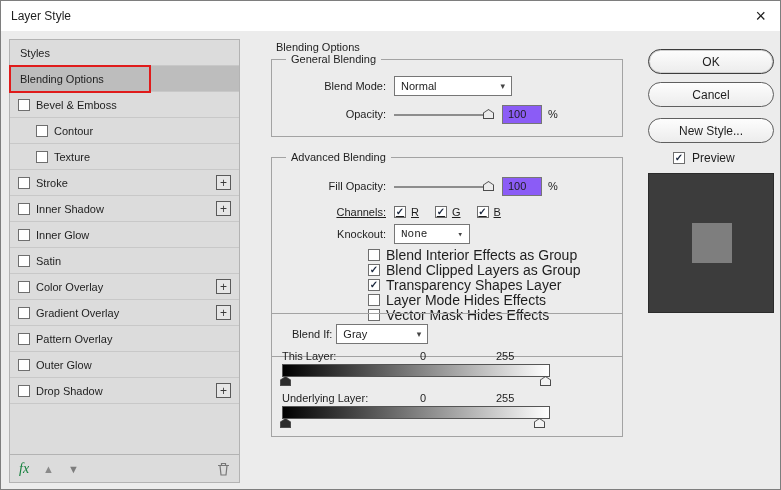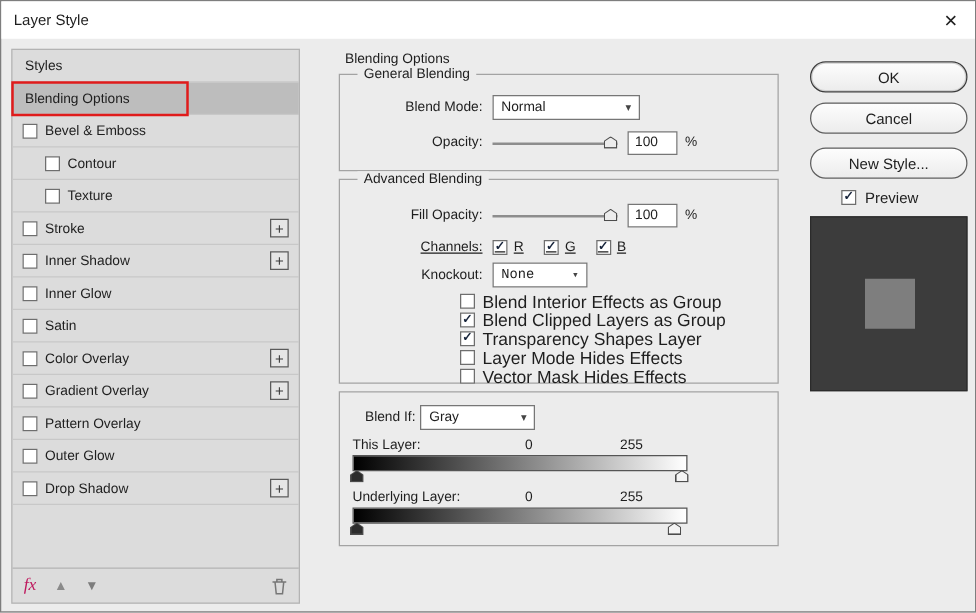--- a/index.html
+++ b/index.html
@@ -14,35 +14,35 @@
   .sb-row.selected{background:#bdbdbd;}
   .sb-row.indent{padding-left:26px;}
   .sb-label{margin-left:6px;}
   .sb-row.noicon .sb-label{margin-left:2px;}
   .cb{width:12px;height:12px;min-width:12px;background:#fff;border:1px solid #6e6e6e;box-sizing:border-box;display:inline-flex;align-items:center;justify-content:center;color:#16233a;font-size:10px;line-height:1;}
   .cb.checked::after{content:"✓";font-weight:bold;}
   .plusbox{margin-left:auto;width:15px;height:15px;border:1px solid #5a5a5a;display:flex;align-items:center;justify-content:center;font-size:12px;color:#3a3a3a;box-sizing:border-box;background:#e6e6e6;}
   .plusbox::before{content:"+";}
   .red-annotation{position:absolute;left:-1px;top:25px;width:142px;height:28px;border:2px solid #e01b1b;box-sizing:border-box;pointer-events:none;z-index:6;}
   .sb-footer{position:absolute;left:0;right:0;bottom:0;height:28px;border-top:1px solid #b3b3b3;display:flex;align-items:center;padding:0 9px;box-sizing:border-box;gap:14px;}
-  .fx-glyph{font-style:italic;font-family:"Liberation Serif",serif;font-size:14px;color:#be185d;}
+  .fx-glyph{font-style:italic;font-family:"Liberation Serif",serif;font-size:14px;color:#15803d;}
   .arrow-glyph{font-size:11px;color:#8a8a8a;}
   .trash{margin-left:auto;display:flex;align-items:center;}
   
   .main-title{position:absolute;left:275px;top:40px;font-size:11px;}
   .group{position:absolute;left:270px;width:352px;border:1px solid #a3a3a3;box-sizing:border-box;}
   .group-title{position:absolute;top:-7px;left:14px;background:#ececec;padding:0 5px;font-size:11px;}
   .g1{top:58px;height:78px;}
-  .g2{top:142px;height:164px;}
+  .g2{top:156px;height:200px;}
   .g3{top:312px;height:124px;}
   .row{position:absolute;left:10px;right:10px;display:flex;align-items:center;height:20px;font-size:11px;}
   .flabel{width:104px;text-align:right;margin-right:8px;}
   .dd{height:20px;background:#fff;border:1px solid #767676;box-sizing:border-box;display:flex;align-items:center;padding:0 6px;font-size:11px;}
   .dd .chev{margin-left:auto;font-size:9px;color:#444;padding-left:8px;}
-  .val{width:40px;height:19px;background:#ffffff;border:1px solid #767676;box-sizing:border-box;display:flex;align-items:center;padding-left:5px;font-size:11px;}
+  .val{width:40px;height:19px;background:#8b5cf6;border:1px solid #767676;box-sizing:border-box;display:flex;align-items:center;padding-left:5px;font-size:11px;}
   .unit{margin-left:6px;}
   .slider{position:relative;width:100px;height:14px;margin-right:8px;}
   .slider .track{position:absolute;left:0;right:0;top:7px;height:2px;background:#8d8d8d;}
   .pent{position:absolute;width:11px;height:10px;background:#4c4c4c;clip-path:polygon(50% 0,100% 38%,100% 100%,0 100%,0 38%);}
   .pent::after{content:"";position:absolute;left:1px;right:1px;top:1px;bottom:1px;background:#ececec;clip-path:polygon(50% 0,100% 38%,100% 100%,0 100%,0 38%);}
   .pent.dark::after{background:#2c2c2c;}
   .pent.light::after{background:#f4f4f4;}
   .slider .pent{top:2px;left:calc(100% - 11px);}
   .chgroup{display:flex;align-items:center;gap:5px;margin-right:16px;}
   .opt{position:absolute;left:96px;display:flex;align-items:center;gap:6px;height:14px;font-size:14px;}

